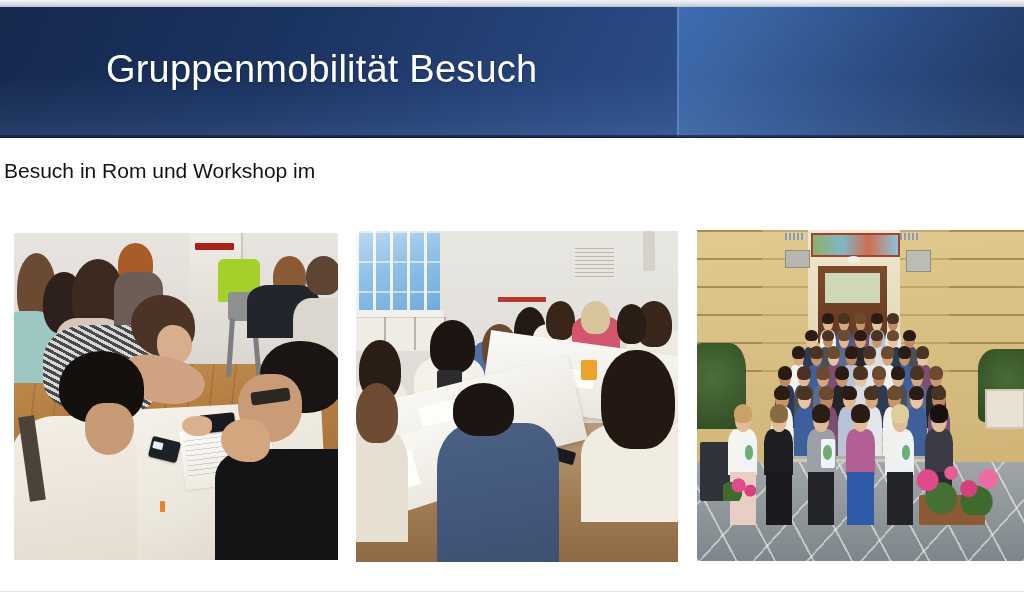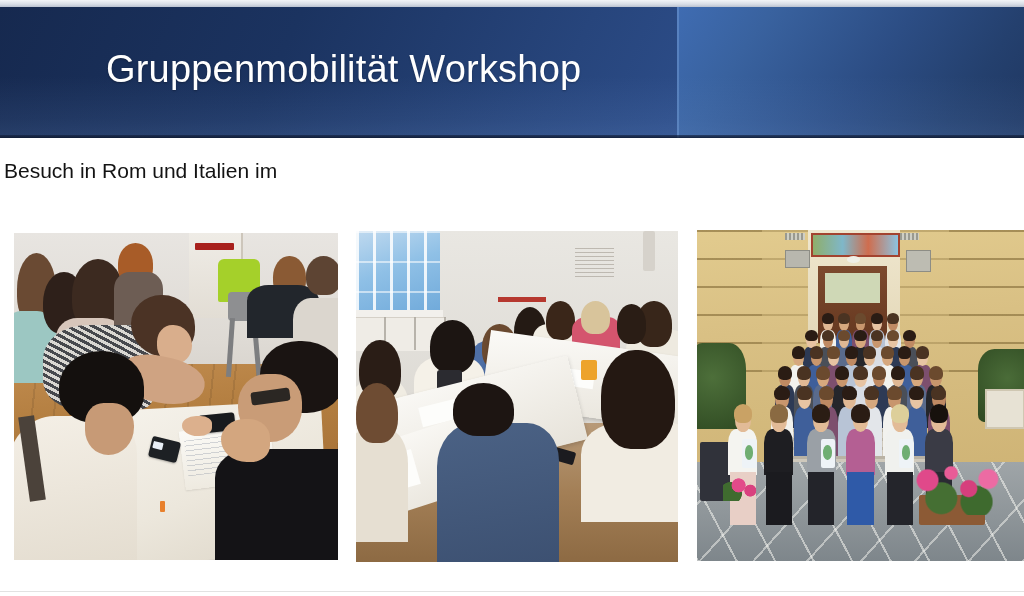--- a/index.html
+++ b/index.html
@@ -295,24 +295,24 @@
 <div class="slide">
 
   <div class="top-strip"></div>
 
   <div class="banner">
     <div class="banner-panel"></div>
     <div class="banner-sheen"></div>
     <div class="banner-bottom-edge"></div>
   </div>
 
-  <div class="slide-title">Gruppenmobilität Workshop</div>
+  <div class="slide-title">Gruppenmobilität Besuch</div>
 
   <div class="subtitle">
-    <span class="line">Besuch in Rom und Italien im</span>
+    <span class="line">Besuch in Rom und Workshop im</span>
   </div>
 
   <div class="photos">
 
     <div class="photo photo-1" title="Schülerinnen und Schüler mit Lehrkraft an einem Tisch im Unterrichtsraum">
       <div class="scene">
         <div class="sh p1-wall"></div>
         <div class="sh p1-door"></div>
         <div class="sh p1-doorbar"></div>
         <div class="sh p1-floor"></div>

